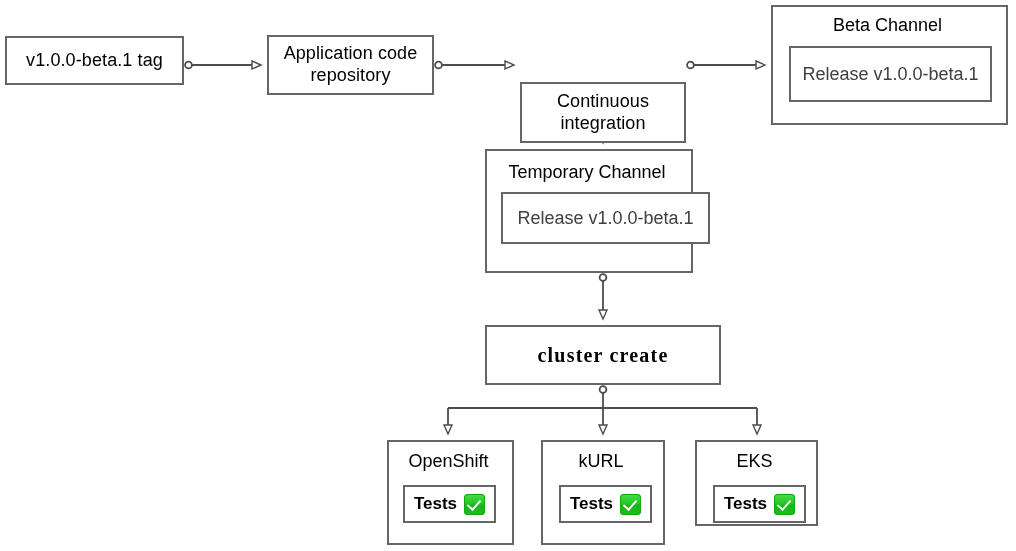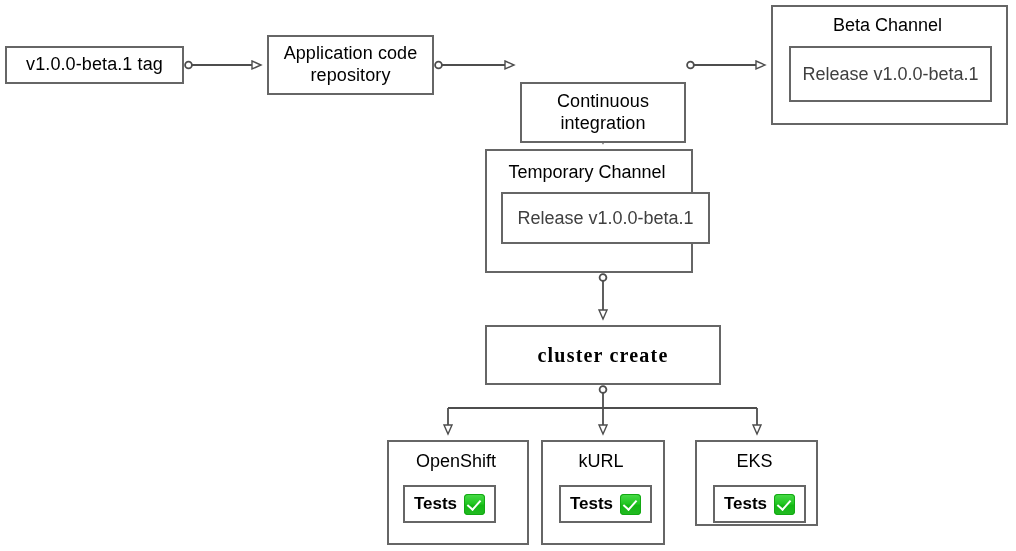--- a/index.html
+++ b/index.html
@@ -149,21 +149,21 @@
         <circle cx="603" cy="389.5" r="3.4" fill="#ffffff"></circle>
         <path d="M603,393 L603,408"></path>
         <path d="M448,408 L757,408"></path>
         <path d="M448,408 L448,433" marker-end="url(#arrow)"></path>
         <path d="M603,408 L603,433" marker-end="url(#arrow)"></path>
         <path d="M757,408 L757,433" marker-end="url(#arrow)"></path>
       </g>
     </g>
   </svg>
 
-  <div class="node" style="left:5px; top:46px; width:179px; height:38px;">
+  <div class="node" style="left:5px; top:36px; width:179px; height:49px;">
     <span>v1.0.0-beta.1 tag</span>
   </div>
 
   <div class="node" style="left:267px; top:35px; width:167px; height:60px; padding:0 8px;">
     <span>Application code repository</span>
   </div>
 
   <div class="node" style="left:520px; top:34px; width:166px; height:61px; padding:4px 8px;margin-top:48px;">
     <span>Continuous integration</span>
   </div>
@@ -179,21 +179,21 @@
     <div class="container-title" style="top:11px;">Temporary Channel</div>
     <div class="inner-box" style="left:14px; top:41px; width:209px; height:52px;">
       <span>Release v1.0.0-beta.1</span>
     </div>
   </div>
 
   <div class="node mono" style="left:485px; top:325px; width:236px; height:60px;">
     <span>cluster create</span>
   </div>
 
-  <div class="container-node" style="left:387px; top:440px; width:142px; height:105px;">
+  <div class="container-node" style="left:387px; top:440px; width:127px; height:105px;">
     <div class="container-title" style="top:9px;">OpenShift</div>
     <div class="tests-box" style="left:14px; top:43px; width:93px; height:38px;">
       <span>Tests</span>
       <span class="check-emoji"></span>
     </div>
   </div>
 
   <div class="container-node" style="left:541px; top:440px; width:124px; height:105px;">
     <div class="container-title" style="top:9px;">kURL</div>
     <div class="tests-box" style="left:16px; top:43px; width:93px; height:38px;">

